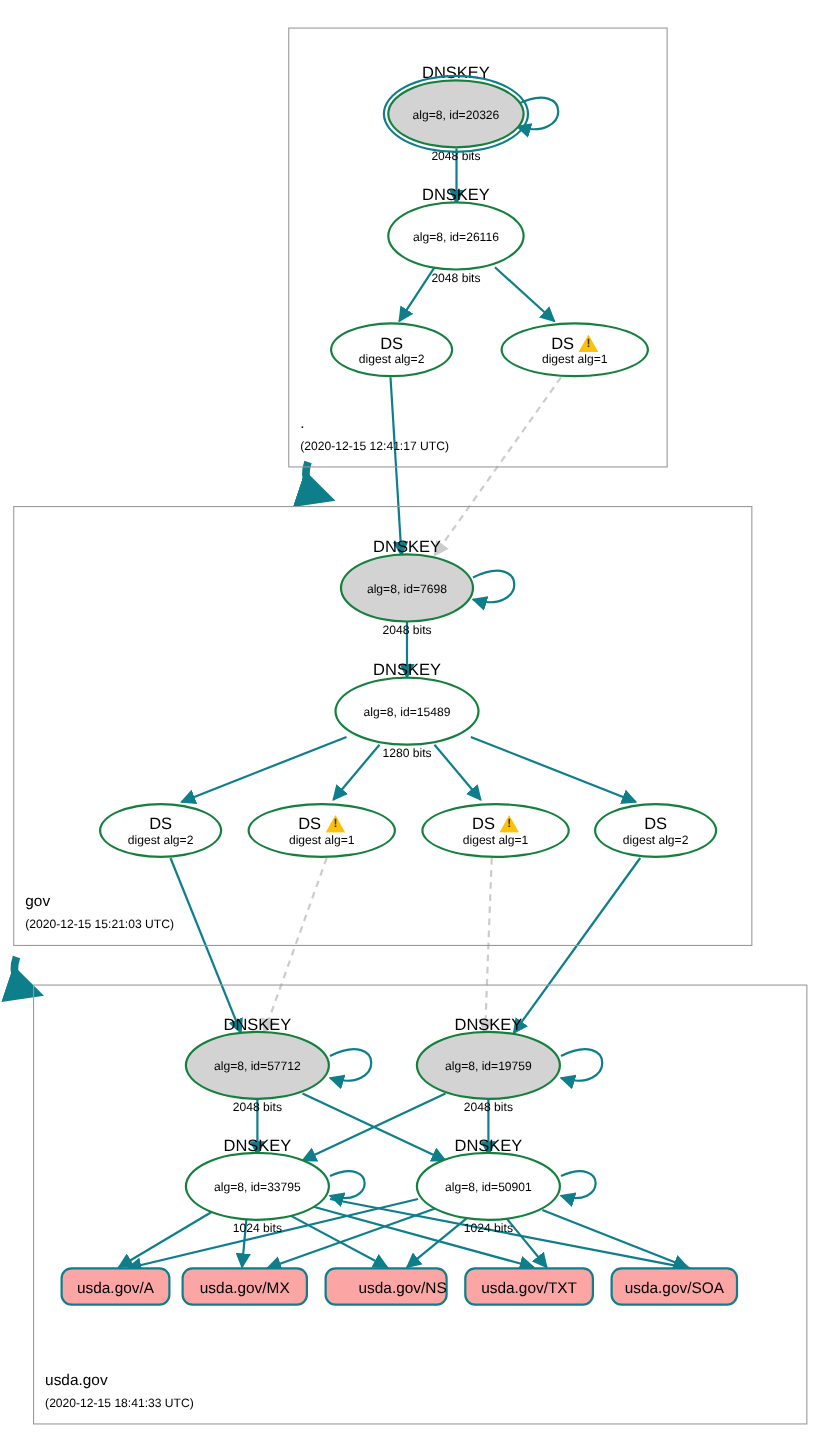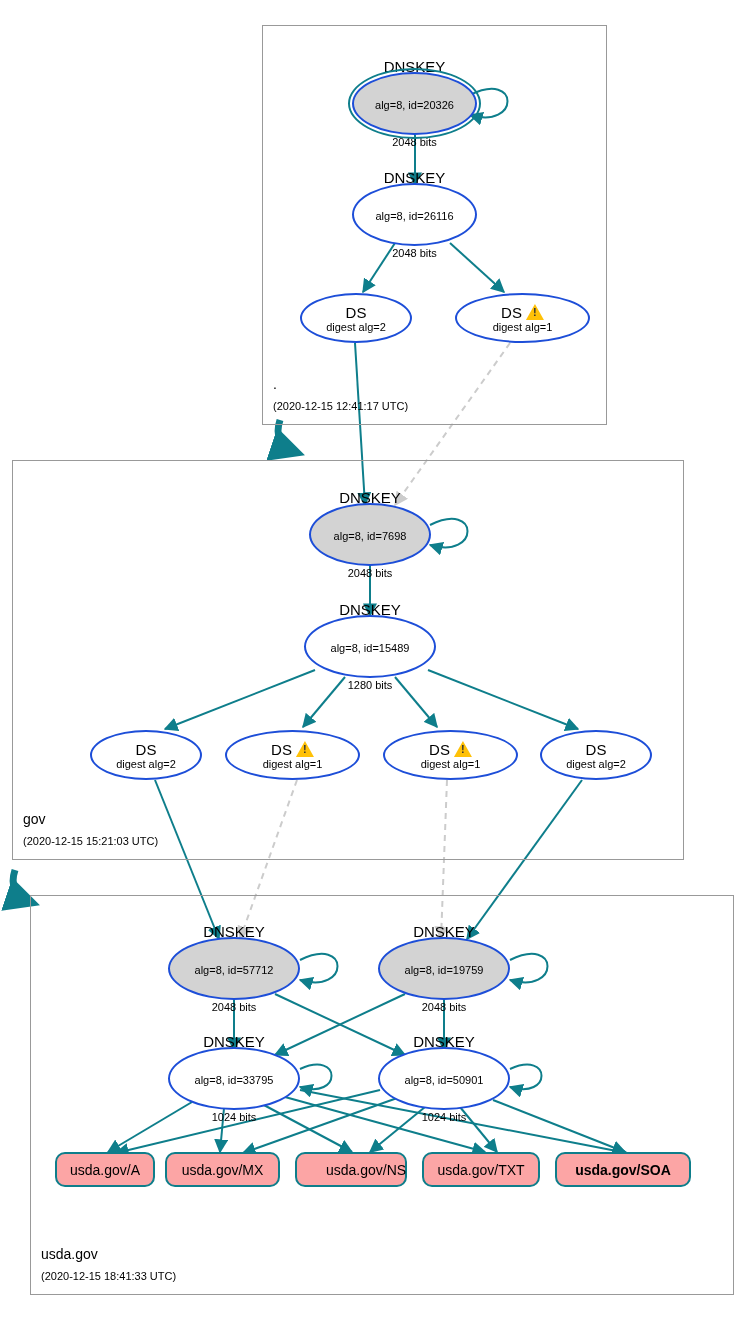--- a/index.html
+++ b/index.html
@@ -21,21 +21,21 @@
     left: 10px;
     font-size: 14px;
   }
   .zone-timestamp {
     position: absolute;
     left: 10px;
     font-size: 11px;
   }
   .node-ellipse {
     position: absolute;
-    border: 2px solid #1d4ed8;
+    border: 2px solid #15803d;
     border-radius: 50%;
     display: flex;
     flex-direction: column;
     align-items: center;
     justify-content: center;
     background: white;
     box-sizing: border-box;
   }
   .node-ellipse.filled {
     background: #d3d3d3;
@@ -264,15 +264,15 @@
   </div>
 <div class="record-box" style="left:165px; top:1152px; width:115px; height:35px;">
     <span>usda.gov/MX</span>
   </div>
 <div class="record-box" style="left:295px; top:1152px; width:112px; height:35px;padding-left:30px;">
     <span>usda.gov/NS</span>
   </div>
 <div class="record-box" style="left:422px; top:1152px; width:118px; height:35px;">
     <span>usda.gov/TXT</span>
   </div>
-<div class="record-box" style="left:555px; top:1152px; width:136px; height:35px;font-weight:bold;">
+<div class="record-box" style="left:555px; top:1152px; width:116px; height:35px;">
     <span>usda.gov/SOA</span>
   </div>
 
 </body></html>

